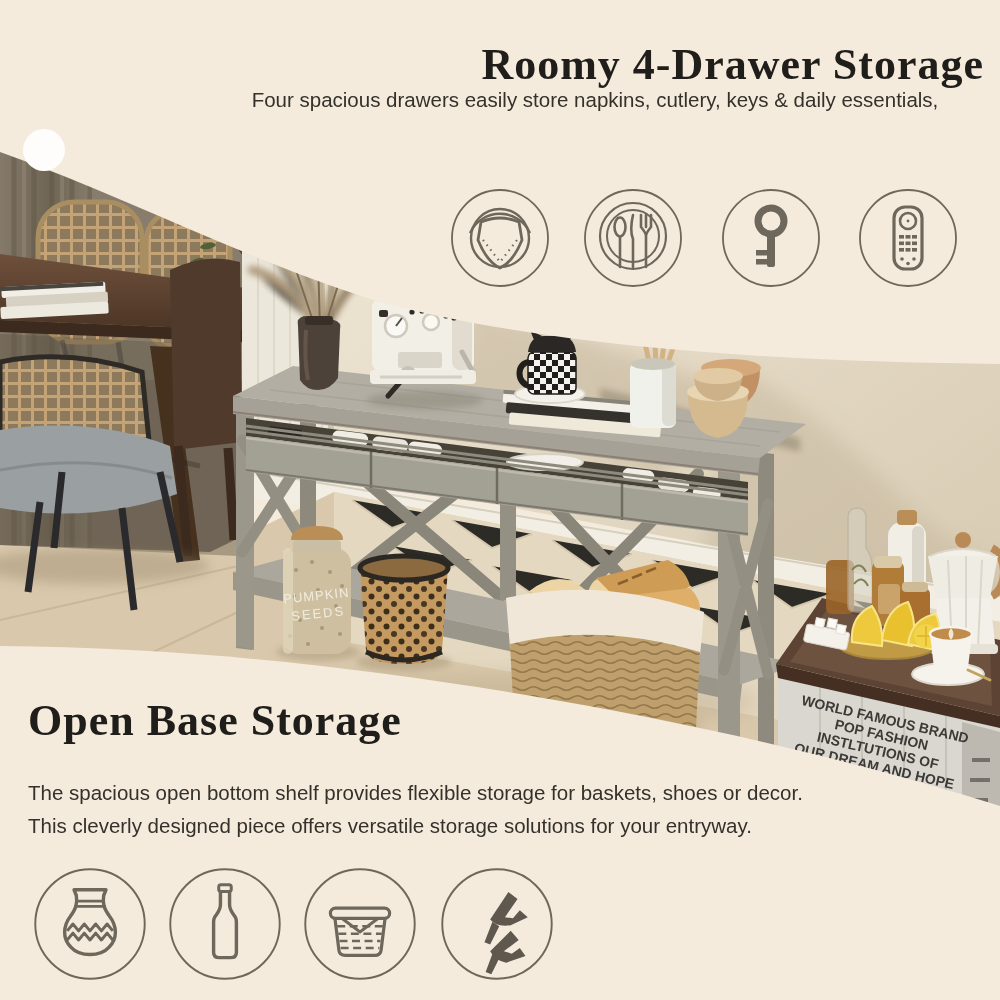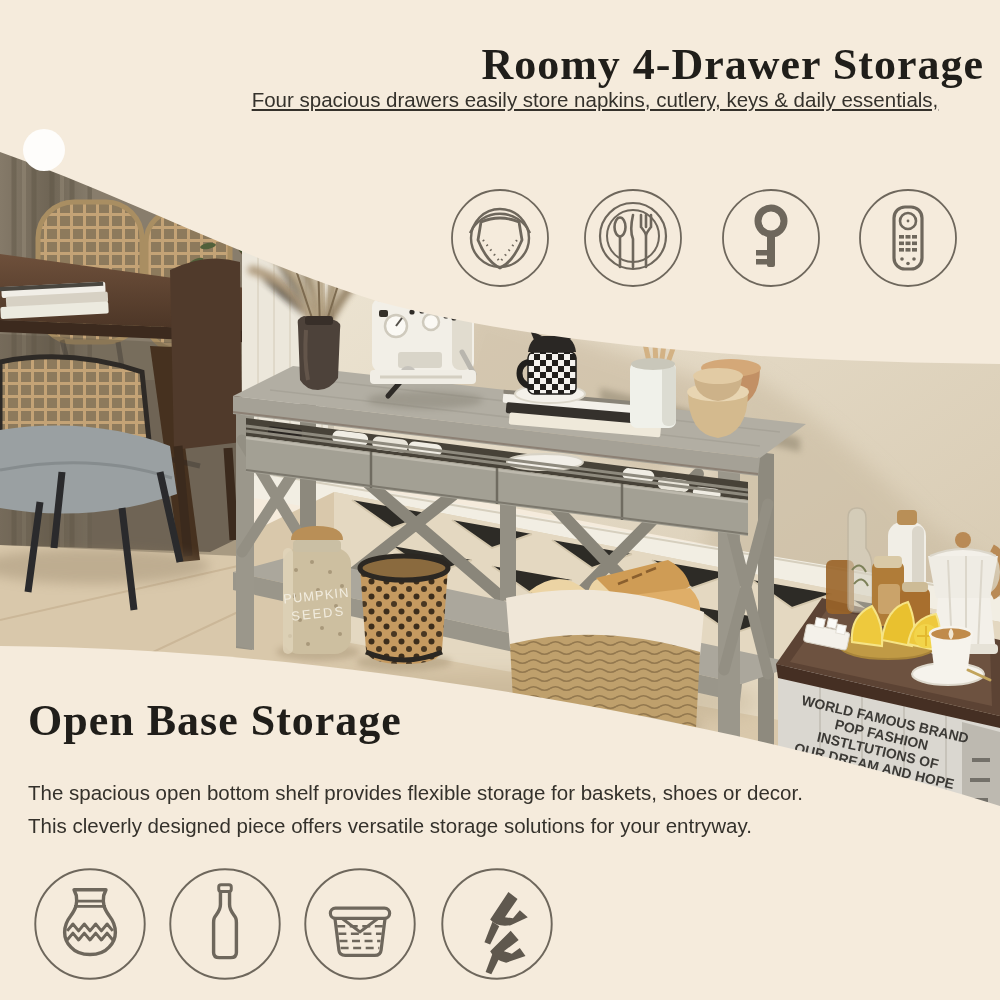--- a/index.html
+++ b/index.html
@@ -14,21 +14,21 @@
     font-family:"Liberation Serif","DejaVu Serif",serif;
     font-weight:bold;color:#201e1a;letter-spacing:1px;
     font-size:44px;line-height:1.05;white-space:nowrap;
   }
   .top-title{top:24px;right:16px;text-align:right;margin-top:18px;}
   .bottom-title{top:698px;left:28px;text-align:left;}
   .para{
     position:absolute;color:#34312b;font-size:20.5px;line-height:31px;
     letter-spacing:0px;
   }
-  .top-para{top:84px;left:190px;width:810px;text-align:center;text-decoration:underline;}
+  .top-para{top:84px;left:190px;width:810px;text-align:center;}
   .bottom-para{top:776px;left:28px;width:900px;text-align:left;line-height:33px;}
   .icon-circle{position:absolute;}
   .icon-circle svg{display:block;width:100%;height:100%;}
   .ic-top{width:100px;height:100px;}
   .ic-bot{width:114px;height:114px;}
 </style>
 </head>
 <body>
 
 <div class="stage">

